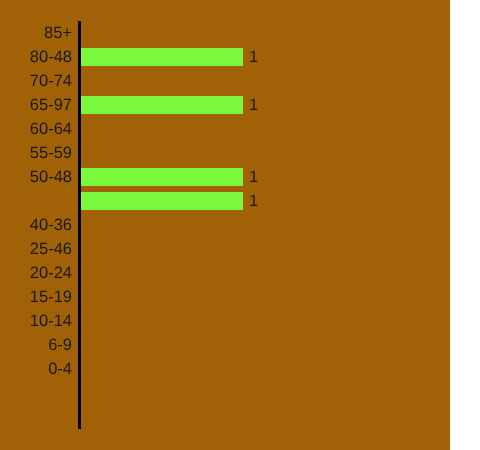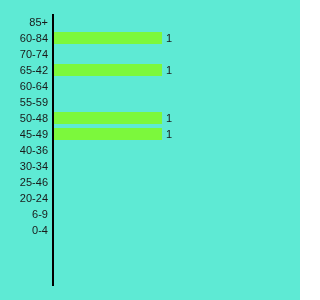--- a/index.html
+++ b/index.html
@@ -61,45 +61,45 @@
     height: 16px;
     line-height: 16px;
     font-size: 11px;
     color: #1a1a1a;
     white-space: nowrap;
   }
 </style>
 </head>
 <body>
 
-<div id="chart-root" style="background: #5eead4;">
+<div id="chart-root" style="background: #a16207;">
   <div id="plot">
     <div id="axis-line" style="background: rgb(0, 0, 0);"></div>
 
     <div class="row">
       <div class="cat-label">85+</div>
 
       <div class="bar-value" style="left: 58px;"></div>
     </div>
 
     <div class="row">
-      <div class="cat-label">60-84</div>
+      <div class="cat-label">80-48</div>
       <div class="bar" style="width: 108px; background: rgb(124, 248, 60);"></div>
       <div class="bar-value" style="left: 166px;">1</div>
     </div>
 
 
     <div class="row">
       <div class="cat-label">70-74</div>
 
       <div class="bar-value" style="left: 58px;"></div>
     </div>
 
     <div class="row">
-      <div class="cat-label">65-42</div>
+      <div class="cat-label">65-97</div>
       <div class="bar" style="width: 108px; background: rgb(124, 248, 60);"></div>
       <div class="bar-value" style="left: 166px;">1</div>
     </div>
 
     <div class="row">
       <div class="cat-label">60-64</div>
 
       <div class="bar-value" style="left: 58px;"></div>
     </div>
 
@@ -109,51 +109,55 @@
       <div class="bar-value" style="left: 58px;"></div>
     </div>
 
     <div class="row">
       <div class="cat-label">50-48</div>
       <div class="bar" style="width: 108px; background: rgb(124, 248, 60);"></div>
       <div class="bar-value" style="left: 166px;">1</div>
     </div>
 
     <div class="row">
-      <div class="cat-label">45-49</div>
       <div class="bar" style="width: 108px; background: rgb(124, 248, 60);"></div>
       <div class="bar-value" style="left: 166px;">1</div>
     </div>
 
     <div class="row">
       <div class="cat-label">40-36</div>
 
       <div class="bar-value" style="left: 58px;"></div>
     </div>
 
 
-    <div class="row">
-      <div class="cat-label">30-34</div>
-
-      <div class="bar-value" style="left: 58px;"></div>
-    </div>
 
     <div class="row">
       <div class="cat-label">25-46</div>
 
       <div class="bar-value" style="left: 58px;"></div>
     </div>
 
     <div class="row">
       <div class="cat-label">20-24</div>
 
       <div class="bar-value" style="left: 58px;"></div>
     </div>
 
+    <div class="row">
+      <div class="cat-label">15-19</div>
 
+      <div class="bar-value" style="left: 58px;"></div>
+    </div>
+
+    <div class="row">
+      <div class="cat-label">10-14</div>
+
+      <div class="bar-value" style="left: 58px;"></div>
+    </div>
 
     <div class="row">
       <div class="cat-label">6-9</div>
 
       <div class="bar-value" style="left: 58px;"></div>
     </div>
 
     <div class="row">
       <div class="cat-label">0-4</div>
 

